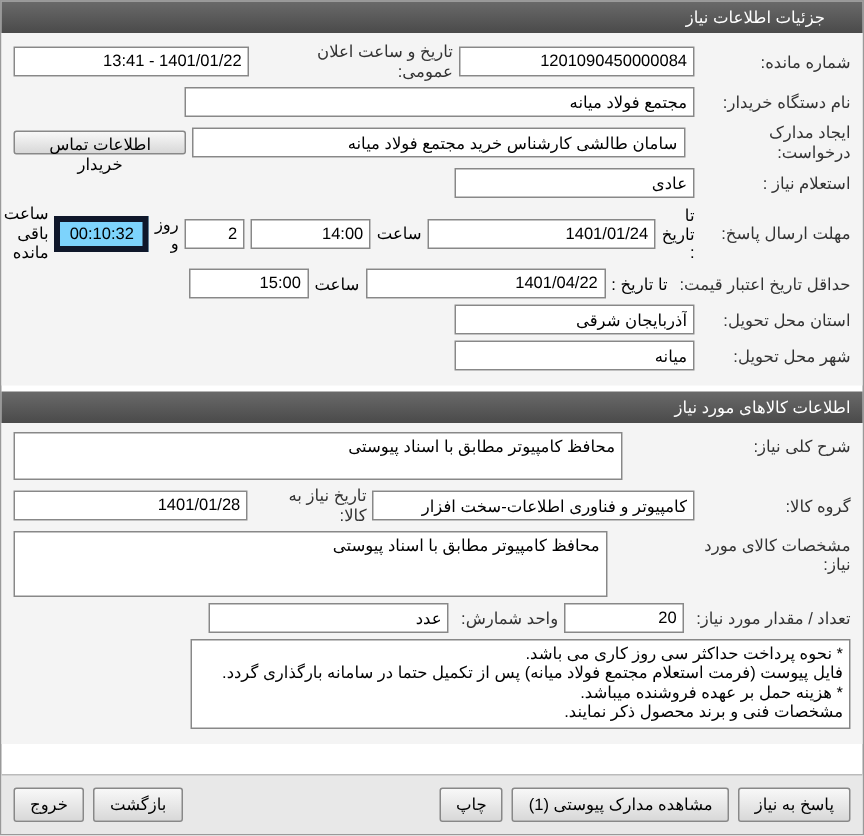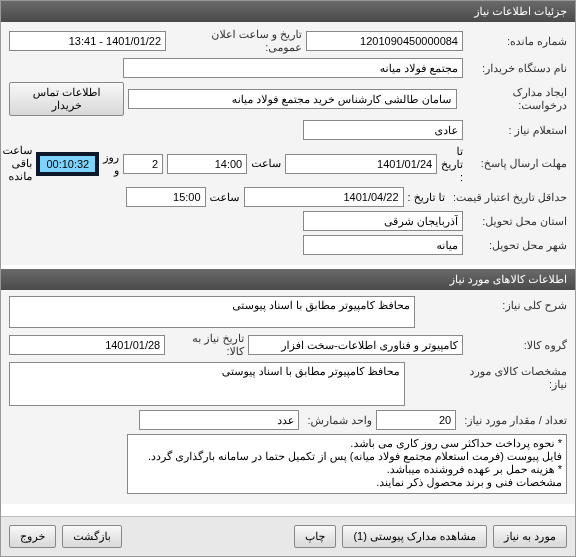--- a/index.html
+++ b/index.html
@@ -16,21 +16,21 @@
   background: #fff;
   border: 1px solid #999;
   width: 100%;
   height: 100%;
   display: flex;
   flex-direction: column;
 }
 .titlebar {
   background: linear-gradient(#6a6a6a,#4a4a4a);
   color: #fff;
-  padding: 4px 8px;
+  padding: 4px 25px;
   font-size: 11px;
 }
 .section-header {
   background: linear-gradient(#6a6a6a,#4a4a4a);
   color: #fff;
   padding: 4px 8px;
   font-size: 11px;
   margin-top: 4px;
 }
 .form-area {
@@ -71,21 +71,21 @@
   font-family: inherit;
 }
 .btn {
   background: linear-gradient(#f8f8f8,#d8d8d8);
   border: 1px solid #888;
   padding: 2px 8px;
   font-family: inherit;
   font-size: 11px;
   cursor: pointer;
   border-radius: 2px;
-  height: 34px;
+  height: 16px;
 }
 .countdown {
   background: #7dd3fc;
   border: 4px solid #0f172a;
   padding: 2px 6px;
   font-size: 11px;
   direction: ltr;
 }
 .footer {
   display: flex;
@@ -195,21 +195,21 @@
     <div class="row align-top">
       <textarea class="textbox" style="height: 60px;">* نحوه پرداخت حداکثر سی روز کاری می باشد.
 فایل پیوست (فرمت استعلام مجتمع فولاد میانه) پس از تکمیل حتما در سامانه بارگذاری گردد.
 * هزینه حمل بر عهده فروشنده میباشد.
 مشخصات فنی و برند محصول ذکر نمایند.</textarea>
     </div>
 
   </div>
 
   <div class="footer">
-    <button class="btn">مورد به نیاز</button>
+    <button class="btn">پاسخ به نیاز</button>
     <button class="btn">مشاهده مدارک پیوستی (1)</button>
     <button class="btn">چاپ</button>
     <div class="spacer"></div>
     <button class="btn">بازگشت</button>
     <button class="btn">خروج</button>
   </div>
 
 </div>
 
 </body></html>

